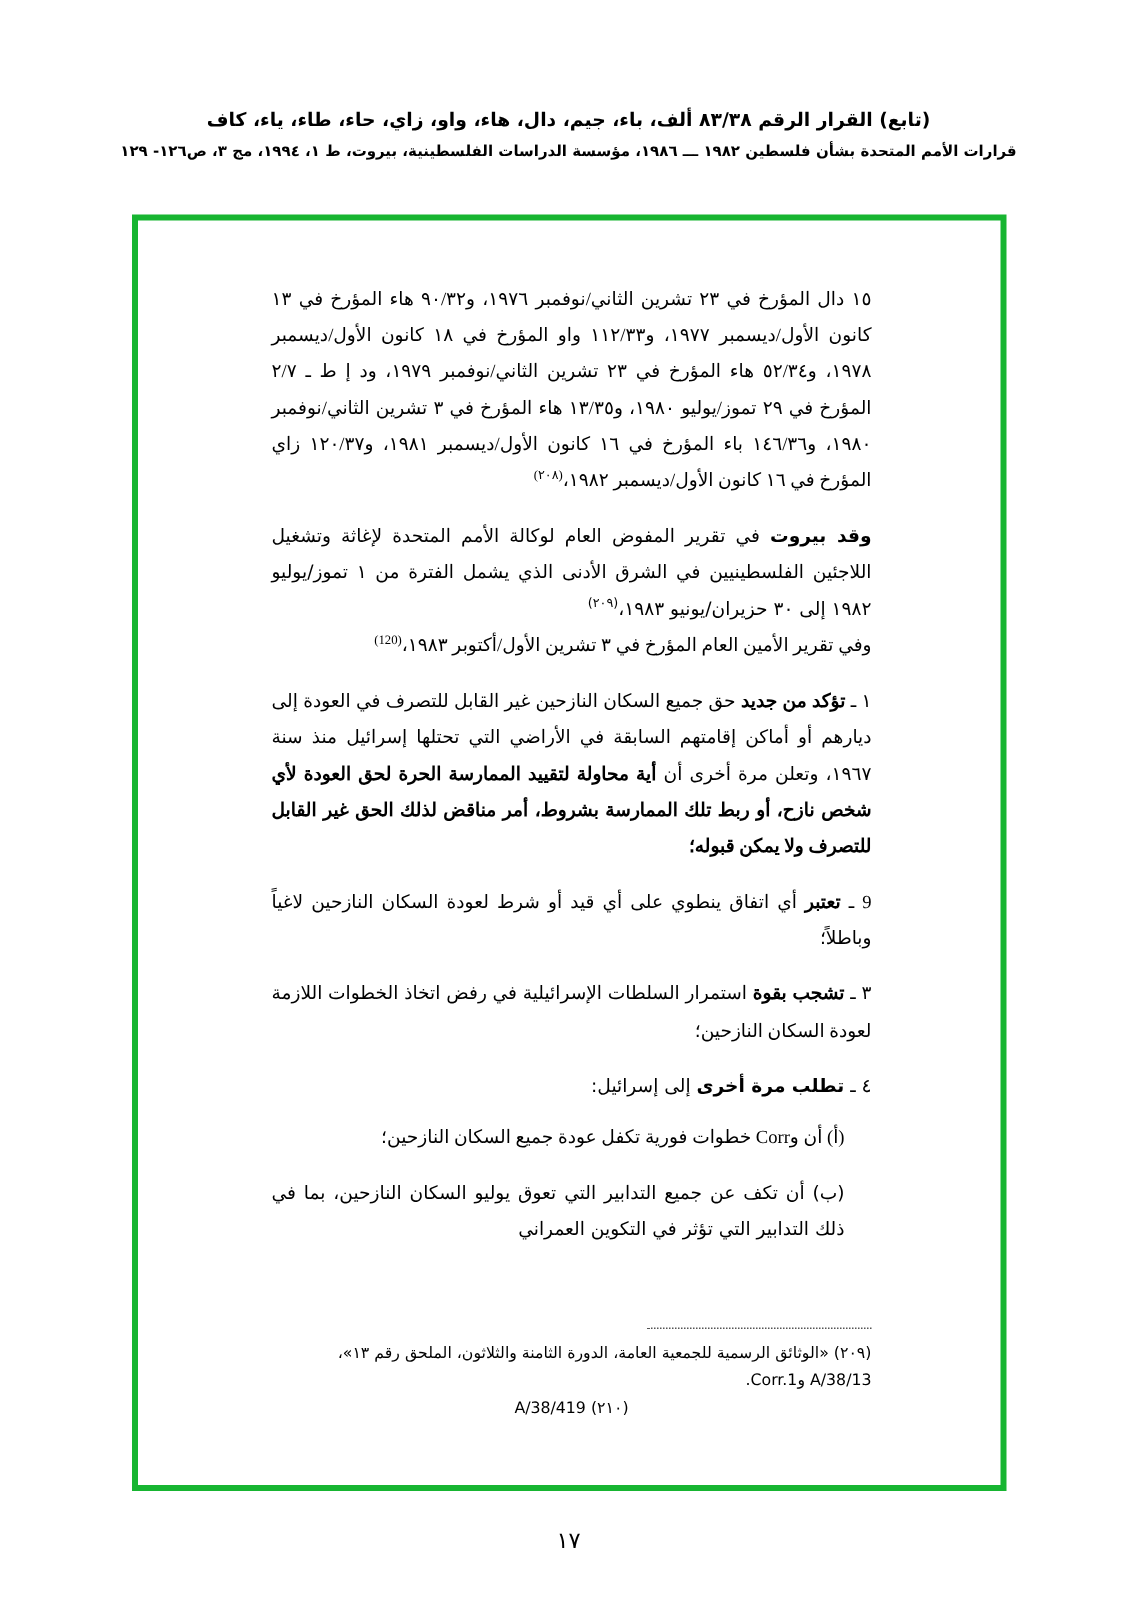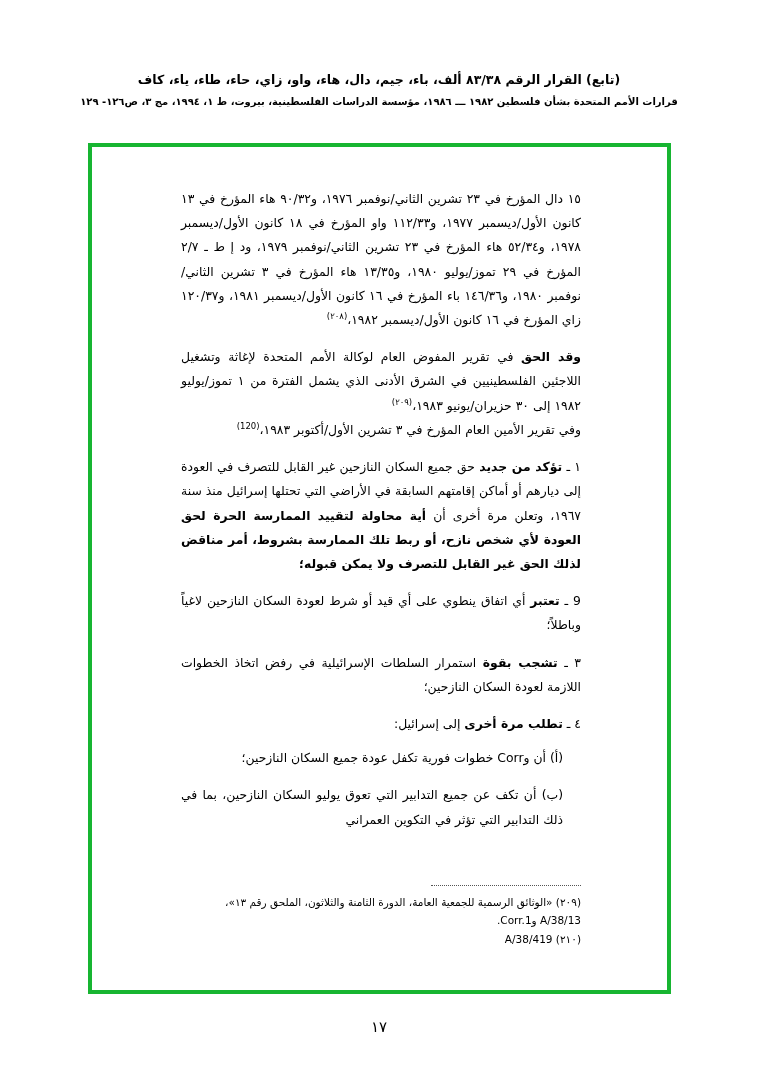--- a/index.html
+++ b/index.html
@@ -61,20 +61,21 @@
     text-align: justify;
     text-align-last: right;
   }
   p {
     margin: 0;
     font-size: 12.4px;
     line-height: 1.95;
   }
   .para {
     margin-bottom: 13px;
+    font-family: Liberation Serif, serif;
   }
   .tight {
     margin-bottom: 0;
   }
   .b {
     font-weight: bold;
   }
   .sup {
     font-size: 8.5px;
     vertical-align: super;
@@ -98,20 +99,21 @@
     border-top: 1px dotted #555;
     margin: 0 0 7px auto;
     height: 0;
   }
   .notes p {
     font-size: 10.5px;
     line-height: 1.75;
     margin: 0;
   }
   .note-last {
+    text-align: center;
     margin-right: 0;
   }
   .folio {
     position: absolute;
     top: 1018px;
     left: 0;
     right: 0;
     text-align: center;
     font-size: 15px;
     font-weight: normal;
@@ -126,21 +128,21 @@
     <div class="header-line1">(تابع) القرار الرقم ٨٣/٣٨ ألف، باء، جيم، دال، هاء، واو، زاي، حاء، طاء، ياء، كاف</div>
     <div class="header-line2">قرارات الأمم المتحدة بشأن فلسطين ١٩٨٢ ـــ ١٩٨٦، مؤسسة الدراسات الفلسطينية، بيروت، ط ١، ١٩٩٤، مج ٣، ص١٢٦- ١٢٩</div>
   </div>
 
   <div class="frame">
 
     <div class="content">
 
       <p class="para"><span>١٥ دال المؤرخ في ٢٣ تشرين الثاني/نوفمبر ١٩٧٦، و٩٠/٣٢ هاء المؤرخ في ١٣ كانون الأول/ديسمبر ١٩٧٧، و١١٢/٣٣ واو المؤرخ في ١٨ كانون الأول/ديسمبر ١٩٧٨، و٥٢/٣٤ هاء المؤرخ في ٢٣ تشرين الثاني/نوفمبر ١٩٧٩، ود إ ط ـ ٢/٧ المؤرخ في ٢٩ تموز/يوليو ١٩٨٠، و١٣/٣٥ هاء المؤرخ في ٣ تشرين الثاني/نوفمبر ١٩٨٠، و١٤٦/٣٦ باء المؤرخ في ١٦ كانون الأول/ديسمبر ١٩٨١، و١٢٠/٣٧ زاي المؤرخ في ١٦ كانون الأول/ديسمبر ١٩٨٢،</span><span class="sup">(٢٠٨)</span></p>
 
-      <p class="tight"><span class="b">وقد الحق</span> <span>في تقرير المفوض العام لوكالة الأمم المتحدة لإغاثة وتشغيل اللاجئين الفلسطينيين في الشرق الأدنى الذي يشمل الفترة من ١ تموز/يوليو ١٩٨٢ إلى ٣٠ حزيران/يونيو ١٩٨٣،</span><span class="sup">(٢٠٩)</span></p>
+      <p class="tight"><span class="b">وقد بيروت</span> <span>في تقرير المفوض العام لوكالة الأمم المتحدة لإغاثة وتشغيل اللاجئين الفلسطينيين في الشرق الأدنى الذي يشمل الفترة من ١ تموز/يوليو ١٩٨٢ إلى ٣٠ حزيران/يونيو ١٩٨٣،</span><span class="sup">(٢٠٩)</span></p>
 
       <p class="para"><span>وفي تقرير الأمين العام المؤرخ في ٣ تشرين الأول/أكتوبر ١٩٨٣،</span><span class="sup">(120)</span></p>
 
       <p class="para"><span>١ ـ</span> <span class="b">تؤكد من جديد</span> <span>حق جميع السكان النازحين غير القابل للتصرف في العودة إلى ديارهم أو أماكن إقامتهم السابقة في الأراضي التي تحتلها إسرائيل منذ سنة ١٩٦٧، وتعلن مرة أخرى أن</span> <span class="b">أية محاولة لتقييد الممارسة الحرة لحق العودة لأي شخص نازح، أو ربط تلك الممارسة بشروط، أمر مناقض لذلك الحق غير القابل للتصرف ولا يمكن قبوله؛</span></p>
 
       <p class="para"><span>9 ـ</span> <span class="b">تعتبر</span> <span>أي اتفاق ينطوي على أي قيد أو شرط لعودة السكان النازحين لاغياً وباطلاً؛</span></p>
 
       <p class="para"><span>٣ ـ</span> <span class="b">تشجب بقوة</span> <span>استمرار السلطات الإسرائيلية في رفض اتخاذ الخطوات اللازمة لعودة السكان النازحين؛</span></p>
 
       <p class="tight"><span>٤ ـ</span> <span class="b">تطلب مرة أخرى</span> <span>إلى إسرائيل:</span></p>

